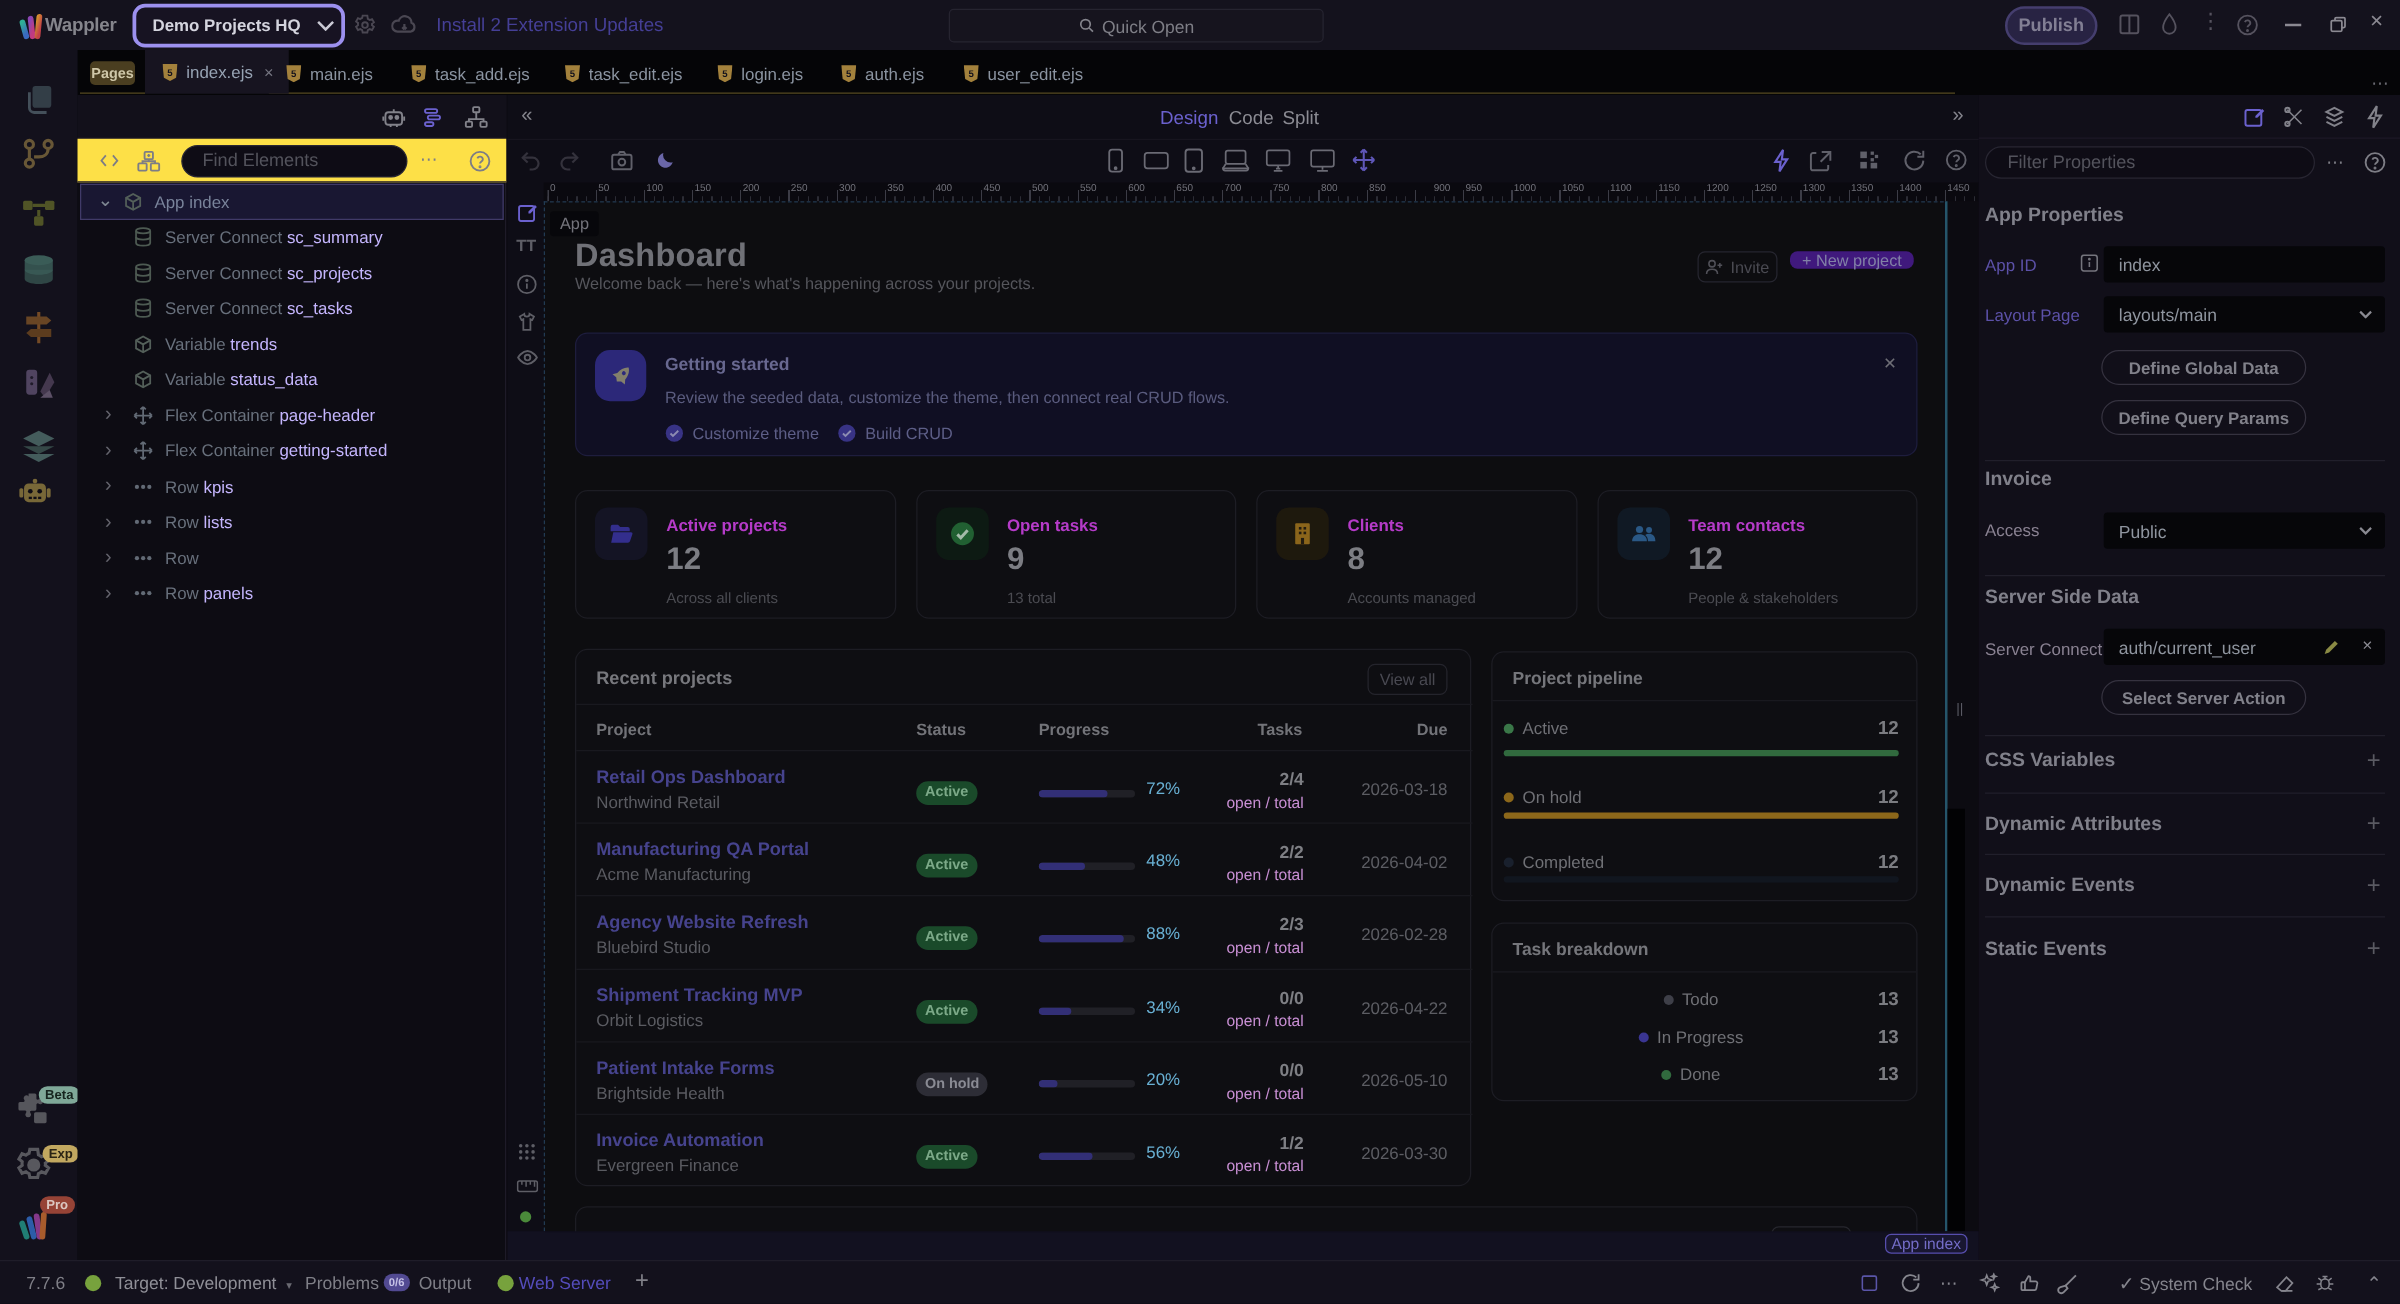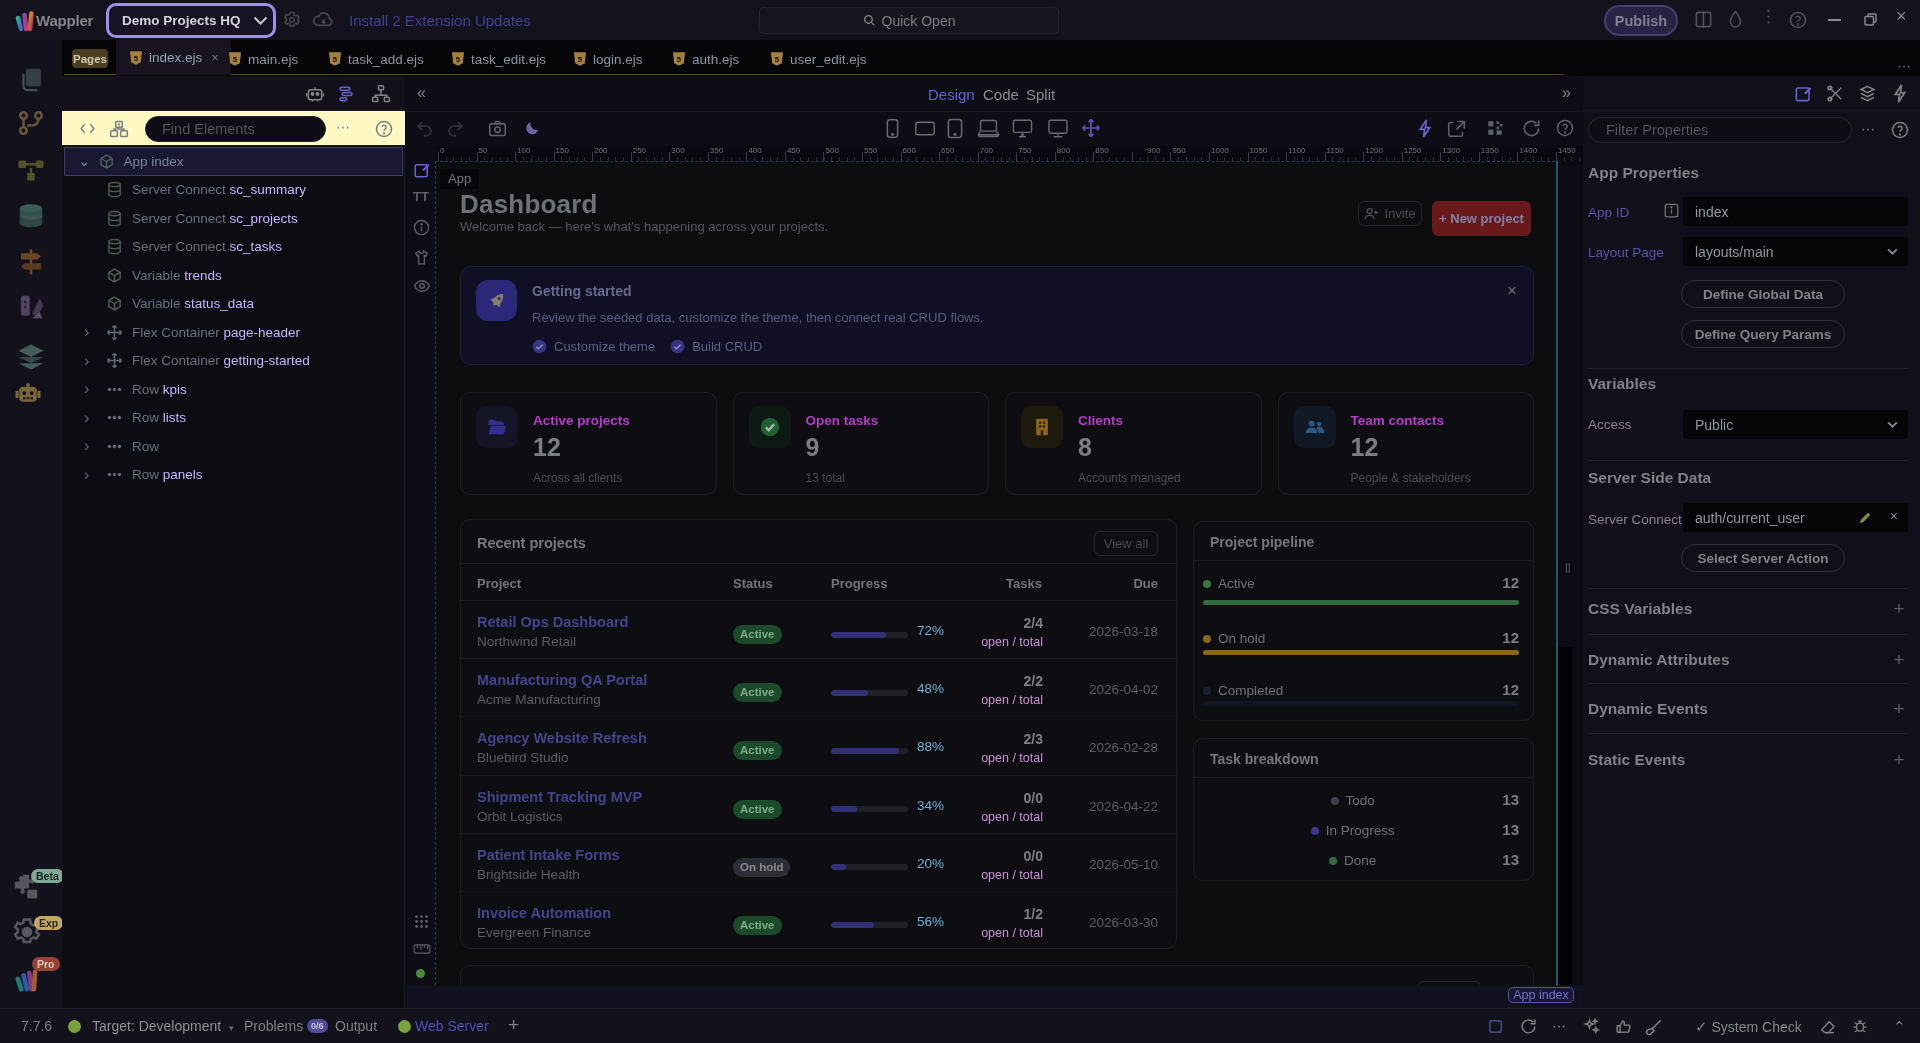--- a/index.html
+++ b/index.html
@@ -32,21 +32,21 @@
 #tabdots { position:absolute; right:8px; top:18px; color:#6a6a72; font-size:14px; letter-spacing:1px; }
 
 
 #sidebar { position:absolute; left:0; top:40px; width:62px; height:968px; background:#13111c; }
 .sico { position:absolute; left:16px; width:30px; height:30px; filter:brightness(0.75); }
 .sbadge { position:absolute; font-size:10.5px; font-weight:bold; border-radius:7px; padding:1px 5px; }
 
 
 #leftpanel { position:absolute; left:62px; top:76px; width:343px; height:932px; background:#0d0c13; border-right:1px solid #1e1b28; }
 #lptools { position:absolute; left:0; top:0; width:343px; height:35px; background:#12101a; border-bottom:1px solid #1c1926; }
-#lpsearchrow { position:absolute; left:0; top:35px; width:343px; height:35px; background:#fef9c3; border-bottom:1px solid #1c1926; }
+#lpsearchrow { position:absolute; left:0; top:35px; width:343px; height:35px; background:#fde047; border-bottom:1px solid #1c1926; }
 #findel { position:absolute; left:83px; top:5px; width:181px; height:26px; border:1px solid #282632; border-radius:13px; background:#0e0c15; color:#53535c; font-size:14.5px; display:flex; align-items:center; padding-left:16px; }
 .trow { position:absolute; left:2px; width:339px; height:28.5px; display:flex; align-items:center; font-size:13.5px; }
 .trow.tsel { background:#191732; border:1px solid #403a68; }
 .tsel .tmain { color:#79839a; }
 .tchev { color:#7e8792; margin-right:7px; font-size:15px; line-height:8px; }
 .texp { position:absolute; left:20px; color:#63636c; font-size:16px; }
 .ticon { margin-right:9px; }
 .tmain { color:#68707c; white-space:pre; }
 .tacc { color:#c4b5fd; }
 
@@ -66,21 +66,21 @@
 #minibar { position:absolute; left:0; top:85px; width:29px; height:824px; }
 .mico { position:absolute; left:7px; }
 
 #canvas { position:absolute; left:29px; top:85px; width:1120px; height:824px; background:#0f0f12; border-top:1px dashed #223a52; border-left:1px dashed #223a52; }
 #cvpad { position:absolute; left:24px; top:0; width:1074px; height:824px; }
 #cvdim { position:absolute; left:0; top:0; width:1120px; height:824px; background:rgba(5,5,9,0.17); z-index:50; pointer-events:none; }
 .apptag { position:absolute; left:-20px; top:7px; background:#08080b; color:#8a8a92; font-size:13px; padding:2px 8px 3px; border-radius:3px; }
 .h1 { position:absolute; left:0px; top:27px; font-size:26px; font-weight:bold; color:#86878d; letter-spacing:.2px; }
 .welcome { position:absolute; left:0px; top:57px; font-size:13px; color:#65666c; }
 .btn-invite { position:absolute; left:898px; top:39px; width:64px; height:25px; border:1px solid #2d2d37; border-radius:6px; color:#585860; font-size:13px; display:flex; align-items:center; justify-content:center; gap:5px; }
-.btn-new { position:absolute; left:972px; top:39px; width:99px; height:35px; background:#7f1d1d; border-radius:6px; color:#9b9ac6; font-size:13px; font-weight:bold; display:flex; align-items:center; justify-content:center; }
+.btn-new { position:absolute; left:972px; top:39px; width:99px; height:14px; background:#4c1d95; border-radius:6px; color:#9b9ac6; font-size:13px; font-weight:normal; display:flex; align-items:center; justify-content:center; }
 #gscard { position:absolute; left:0px; top:104px; width:1074px; height:99px; background:#131228; border:1px solid #232248; border-radius:10px; }
 #gscard .tile { position:absolute; left:15px; top:13px; width:41px; height:41px; background:#343090; border-radius:12px; display:flex; align-items:center; justify-content:center; }
 #gscard .gt { position:absolute; left:71px; top:16px; font-size:14px; font-weight:bold; color:#7c7cab; }
 #gscard .gb { position:absolute; left:71px; top:43px; font-size:13px; color:#6b6d96; }
 #gscard .gc { position:absolute; left:71px; top:72px; font-size:13px; color:#6f70a0; display:flex; gap:15px; align-items:center; }
 #gscard .gx { position:absolute; right:16px; top:14px; color:#84848c; font-size:17px; }
 .chk { display:inline-flex; align-items:center; gap:7px; }
 
 .kpirow { position:absolute; left:0; top:230px; width:1074px; display:flex; gap:16px; }
 .kpi { width:256.5px; height:103px; background:#101014; border:1px solid #222229; border-radius:10px; position:relative; }
@@ -919,21 +919,21 @@
       </svg>
     <div class="rpin" style="top:121px">index</div>
     <div class="rplbl" style="top:169px;color:#5c51a8">Layout Page</div>
     <div class="rpin" style="top:161px">layouts/main
       <svg class="chevd" width="11" height="7" viewBox="0 0 12 8" fill="none" stroke="#8a8a92" stroke-width="2">
           <path d="M1 1.5l5 5 5-5"></path>
         </svg></div>
     <div class="rpbtn" style="top:204px">Define Global Data</div>
     <div class="rpbtn" style="top:244px">Define Query Params</div>
     <div class="rpdiv" style="top:292px"></div>
-    <div class="rph" style="top:299px">Variables</div>
+    <div class="rph" style="top:299px">Invoice</div>
     <div class="rplbl" style="top:341px;color:#8a8292">Access</div>
     <div class="rpin" style="top:334px">Public
       <svg class="chevd" width="11" height="7" viewBox="0 0 12 8" fill="none" stroke="#8a8a92" stroke-width="2">
           <path d="M1 1.5l5 5 5-5"></path>
         </svg></div>
     <div class="rpdiv" style="top:384px"></div>
     <div class="rph" style="top:393px">Server Side Data</div>
     <div class="rplbl" style="top:436px;color:#8a8292">Server Connect</div>
     <div class="rpin" style="top:427px">auth/current_user
       <svg style="position:absolute;right:36px;top:8px" width="14" height="14" viewBox="0 0 24 24" fill="#8a8a44">

